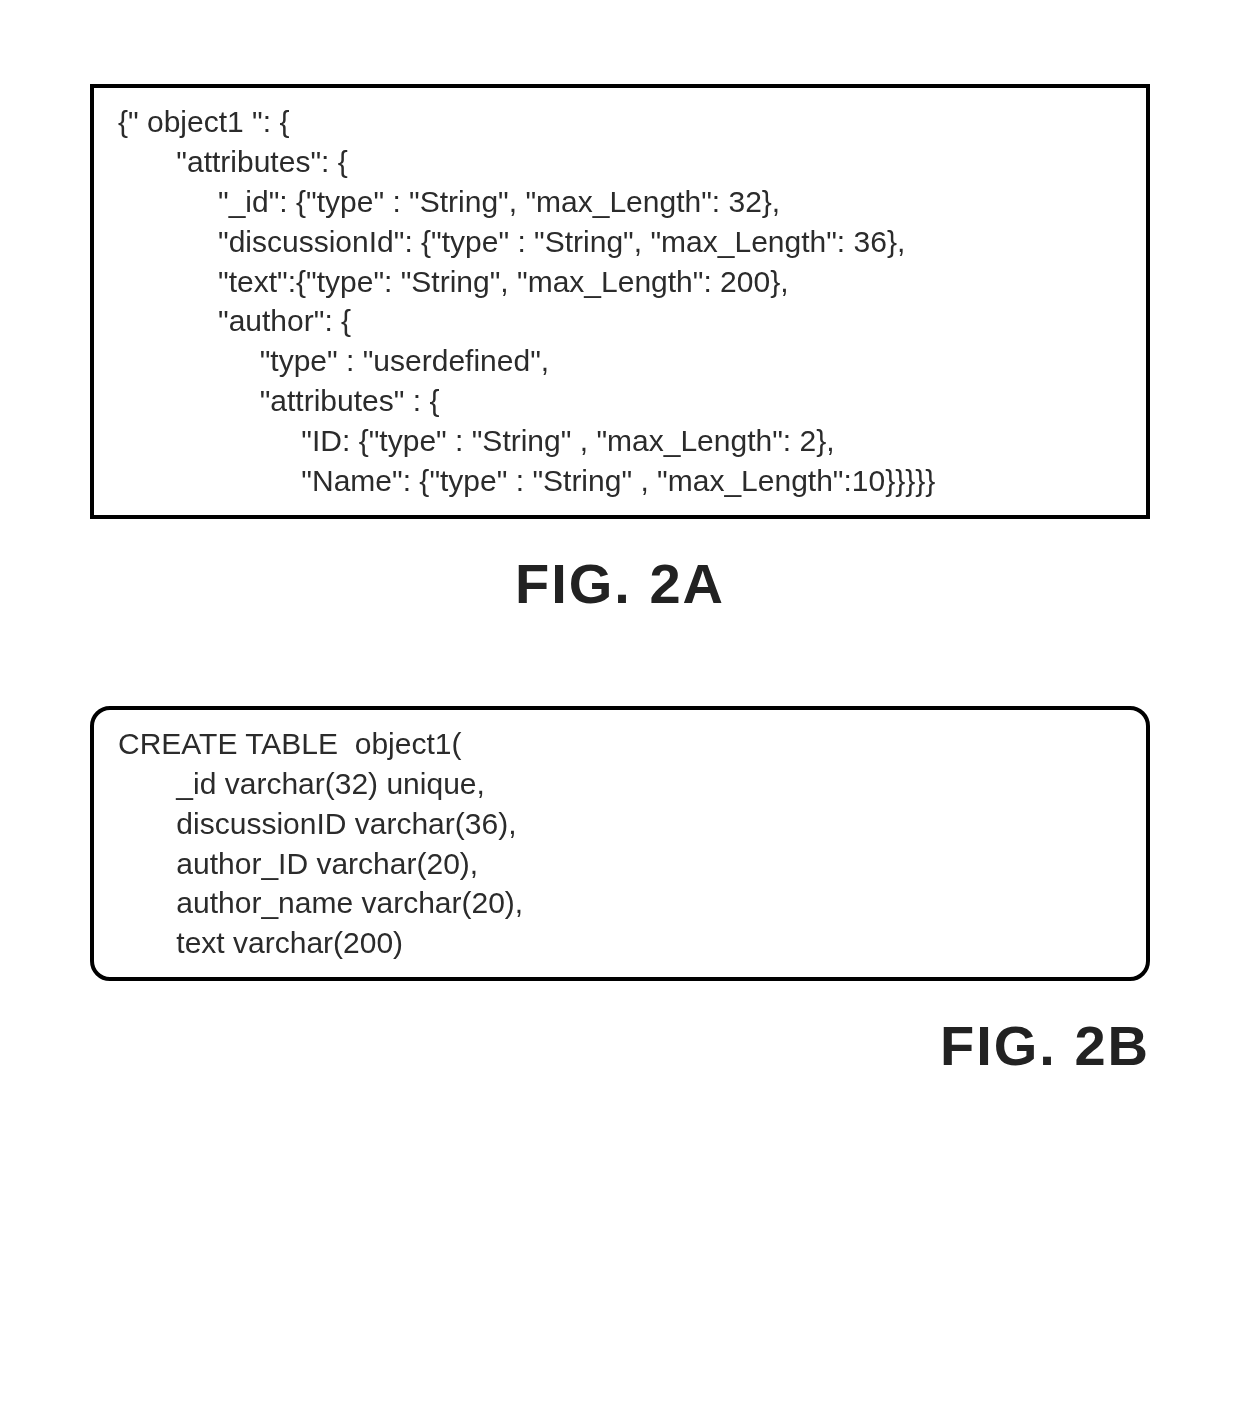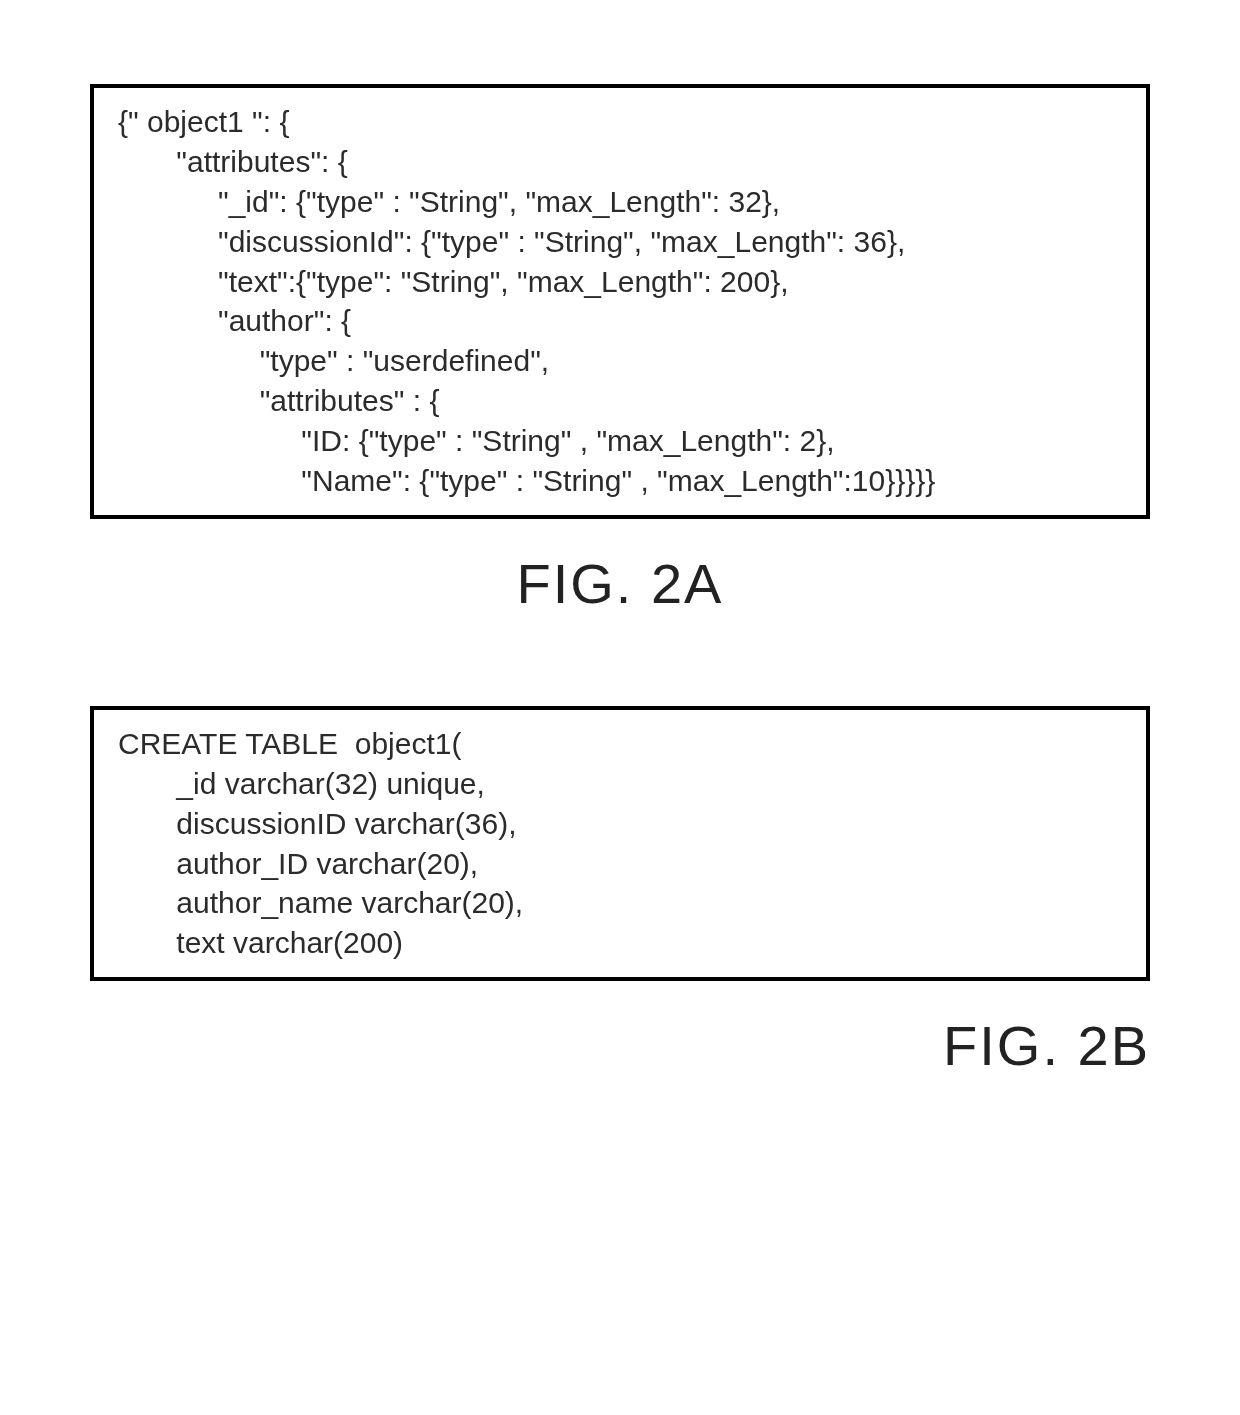--- a/index.html
+++ b/index.html
@@ -39,34 +39,35 @@
     white-space: pre;
   }
   .fig-caption {
     text-align: center;
     font-family: Arial, Helvetica, sans-serif;
     font-size: 56px;
     letter-spacing: 2px;
     color: #222222;
     margin-top: 32px;
     margin-bottom: 90px;
-    font-weight: 400;
+    font-weight: 700;
   }
   .fig-caption.last {
     margin-bottom: 0;
     text-align: right;
   }
   .spacer-top {
     height: 0px;
   }
   .box-a {
     margin-top: 4px;
   }
   .box-b {
     margin-top: 10px;
+    border-radius: 20px;
   }
 </style>
 </head>
 <body>
 
 <div class="page">
 
   <div class="spacer-top"></div>
 
   <div class="code-box box-a">

